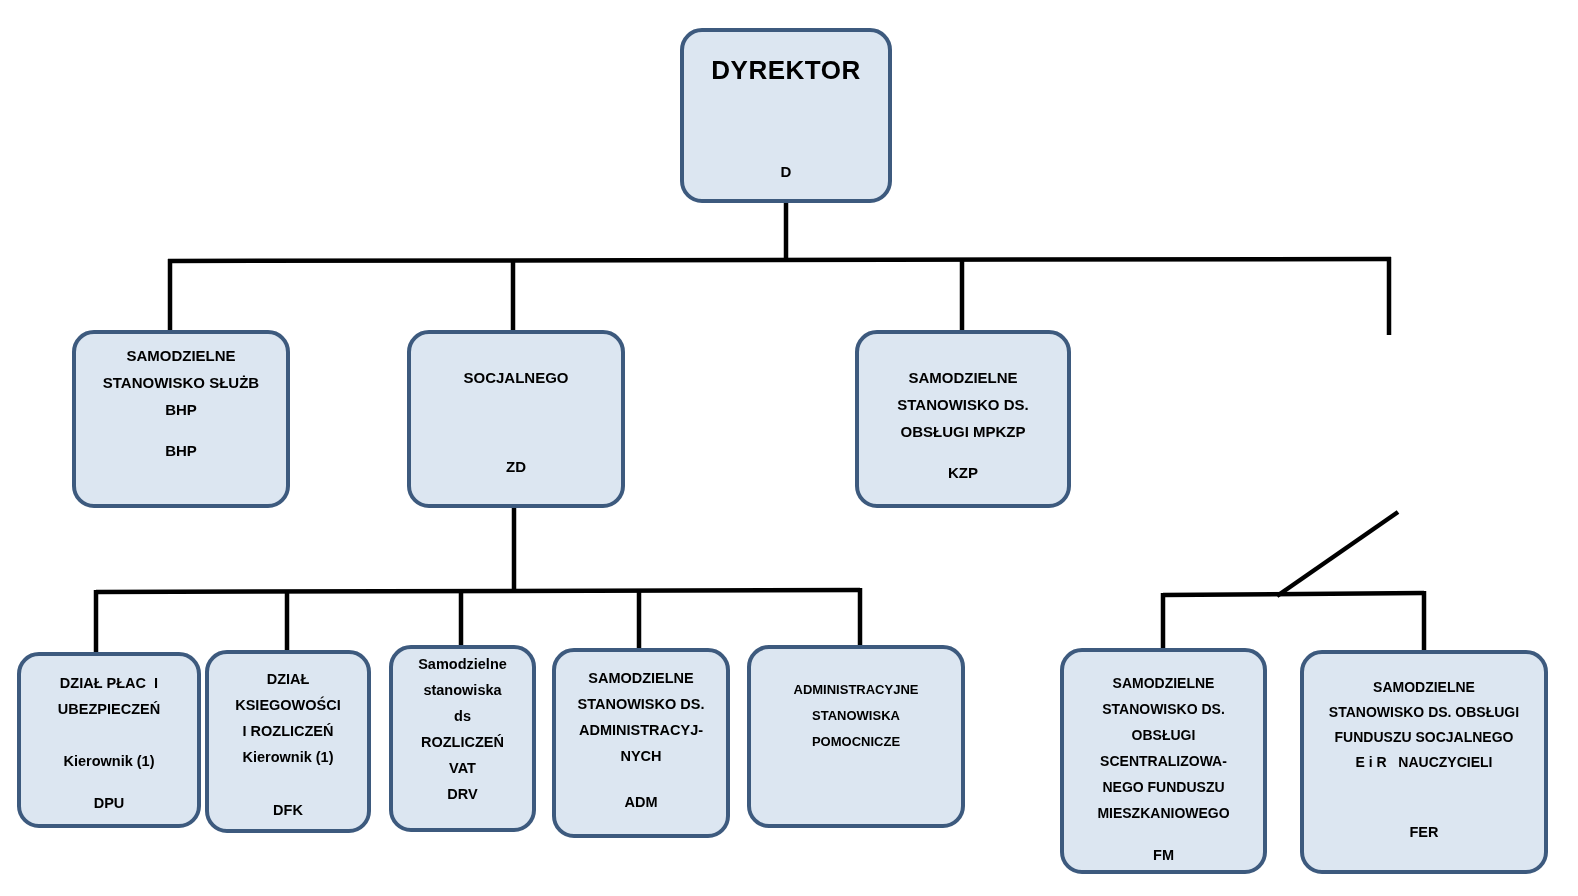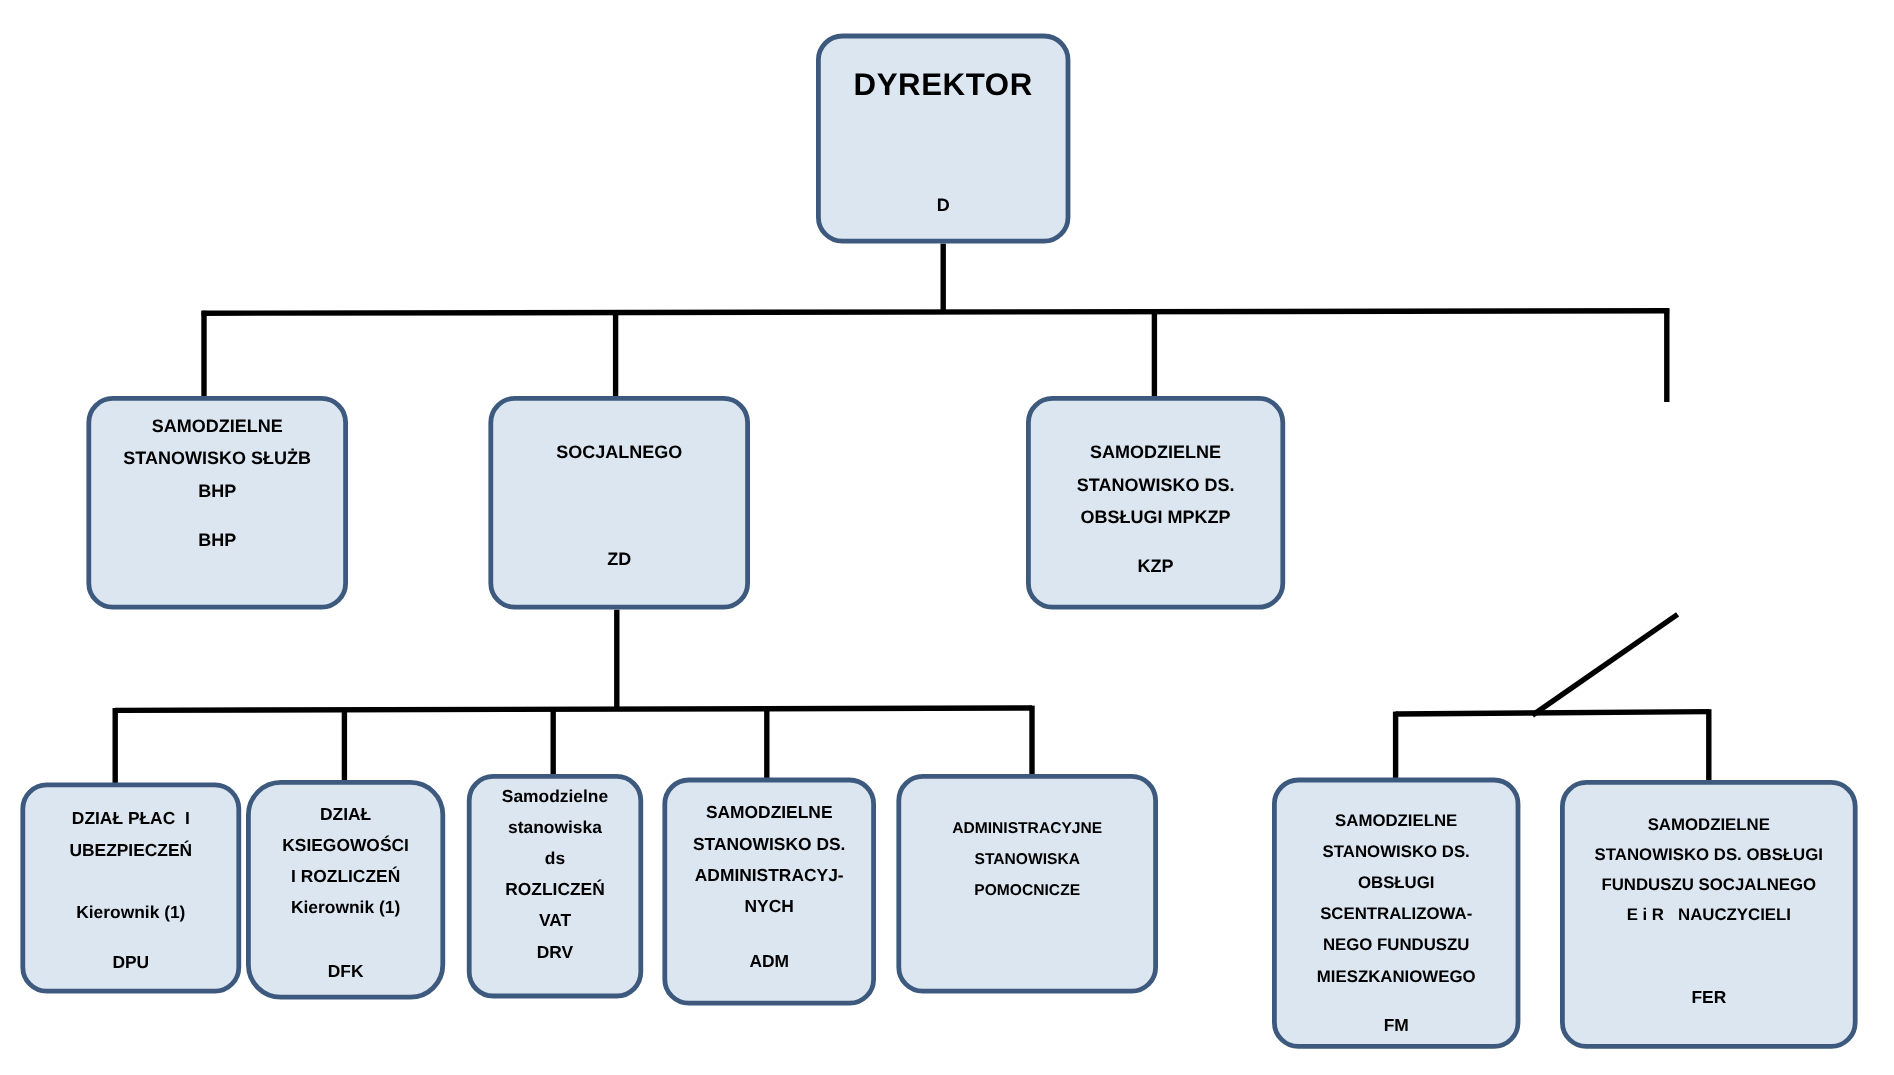--- a/index.html
+++ b/index.html
@@ -103,21 +103,21 @@
 
   <div class="node lv3" style="left:17px;top:652px;width:184px;height:176px;padding-top:14px;padding-bottom:8px;">
     <div class="ln">DZIAŁ PŁAC  I</div>
     <div class="ln">UBEZPIECZEŃ</div>
     <div class="ln"></div>
     <div class="ln">Kierownik (1)</div>
     <div class="spacer"></div>
     <div class="ln code">DPU</div>
   </div>
 
-  <div class="node lv3" style="left:205px;top:650px;width:166px;height:183px;padding-top:12px;padding-bottom:6px;border-radius:29px;">
+  <div class="node lv3" style="left:205px;top:650px;width:166px;height:183px;padding-top:12px;padding-bottom:6px;">
     <div class="ln">DZIAŁ</div>
     <div class="ln">KSIEGOWOŚCI</div>
     <div class="ln">I ROZLICZEŃ</div>
     <div class="ln">Kierownik (1)</div>
     <div class="spacer"></div>
     <div class="ln code">DFK</div>
   </div>
 
   <div class="node lv3" style="left:389px;top:645px;width:147px;height:187px;padding-top:2px;">
     <div class="ln">Samodzielne</div>

